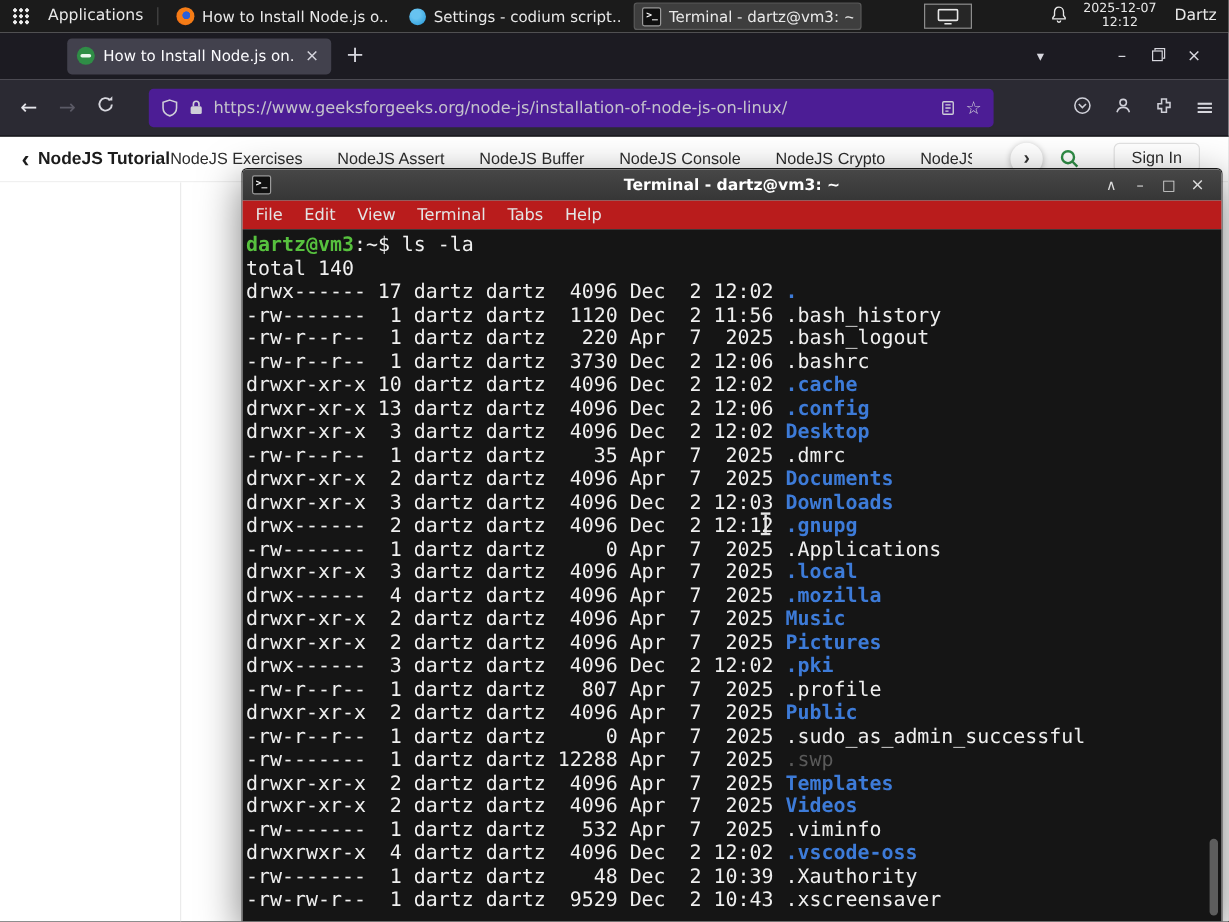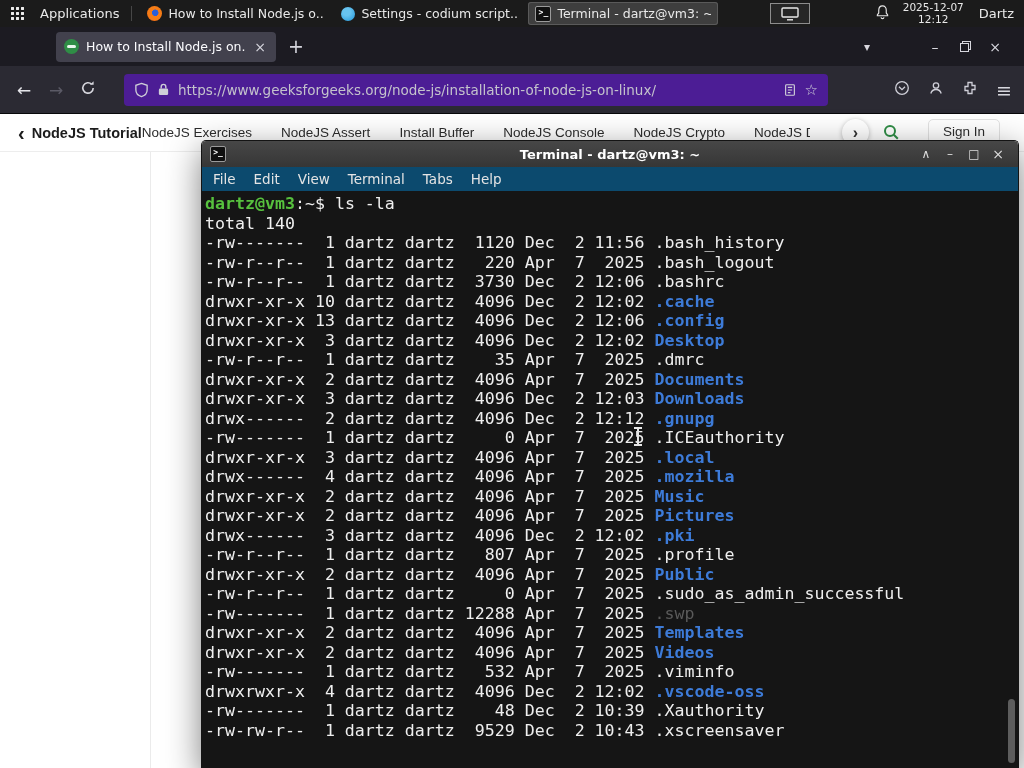--- a/index.html
+++ b/index.html
@@ -75,21 +75,21 @@
   
   .terminal{position:absolute;left:201px;top:140px;width:816px;height:628px;z-index:30;
             display:flex;flex-direction:column;border:1px solid #141414;border-bottom:none;
             border-radius:5px 5px 0 0;box-shadow:0 10px 34px rgba(0,0,0,.5);overflow:hidden;}
   .t-titlebar{height:26px;background:linear-gradient(#474747,#363636);position:relative;
               display:flex;align-items:center;padding:0 8px;color:#fff;flex:none;}
   .t-title{position:absolute;left:0;right:0;text-align:center;font-size:13px;font-weight:bold;}
   .t-btns{margin-left:auto;display:flex;position:relative;z-index:1;}
   .t-btn{width:24px;text-align:center;color:#dcdcdc;font-size:12px;}
   .t-btn.close{font-size:14px;}
-  .t-menubar{height:24px;background:#0c4a6e;display:flex;align-items:center;color:#e4e4e4;
+  .t-menubar{height:24px;background:#b91c1c;display:flex;align-items:center;color:#e4e4e4;
              font-size:13.5px;flex:none;padding-left:2px;}
   .t-menu-item{padding:0 9px;}
   .t-body{flex:1;background:#151515;position:relative;padding:3px 0 0 3px;
           font-family:"DejaVu Sans Mono",monospace;font-size:16.6px;line-height:19.5px;color:#efefef;overflow:hidden;}
   .term-line{white-space:pre;}
   .dir{color:#3d7bd8;font-weight:bold;}
   .dim{color:#5a5a5a;}
   .prompt{color:#57c13e;font-weight:bold;}
   .t-scroll{position:absolute;right:1px;top:2px;bottom:0;width:10px;}
   .t-thumb{position:absolute;bottom:6px;left:1px;width:7px;height:64px;background:#5d5d5d;border-radius:4px;}
@@ -208,21 +208,21 @@
         <button class="hamburger">≡</button>
       </div>
     </div>
 
     <div class="site-header">
       <span class="chev-back">‹</span>
       <span class="site-title">NodeJS Tutorial</span>
       <div class="site-links">
         <span class="site-link">NodeJS Exercises</span>
         <span class="site-link">NodeJS Assert</span>
-        <span class="site-link">Install Buffer</span>
+        <span class="site-link">NodeJS Buffer</span>
         <span class="site-link">NodeJS Console</span>
         <span class="site-link">NodeJS Crypto</span>
         <span class="site-link">NodeJS DNS</span>
 
       </div>
       <button class="chev-circle">›</button>
       <button class="search-btn">
         <svg width="18" height="18" viewBox="0 0 18 18">
           <circle cx="8" cy="8" r="5" fill="none" stroke="#2f8d46" stroke-width="2"></circle>
           <path d="M11.8 11.8l4 4" stroke="#2f8d46" stroke-width="2"></path>
@@ -252,31 +252,32 @@
       <span class="t-menu-item">Edit</span>
       <span class="t-menu-item">View</span>
       <span class="t-menu-item">Terminal</span>
       <span class="t-menu-item">Tabs</span>
       <span class="t-menu-item">Help</span>
     </div>
     <div class="t-body">
       <div>
         <div class="term-line"><span class="prompt">dartz@vm3</span><span>:~$ </span><span>ls -la</span></div>
         <div class="term-line">total 140</div>
+      <div class="term-line"><span>drwx------ 17 dartz dartz  4096 Dec  2 12:02 </span><span class="dir">.</span></div>
           <div class="term-line"><span>-rw-------  1 dartz dartz  1120 Dec  2 11:56 </span><span>.bash_history</span></div>
           <div class="term-line"><span>-rw-r--r--  1 dartz dartz   220 Apr  7  2025 </span><span>.bash_logout</span></div>
           <div class="term-line"><span>-rw-r--r--  1 dartz dartz  3730 Dec  2 12:06 </span><span>.bashrc</span></div>
           <div class="term-line"><span>drwxr-xr-x 10 dartz dartz  4096 Dec  2 12:02 </span><span class="dir">.cache</span></div>
           <div class="term-line"><span>drwxr-xr-x 13 dartz dartz  4096 Dec  2 12:06 </span><span class="dir">.config</span></div>
           <div class="term-line"><span>drwxr-xr-x  3 dartz dartz  4096 Dec  2 12:02 </span><span class="dir">Desktop</span></div>
           <div class="term-line"><span>-rw-r--r--  1 dartz dartz    35 Apr  7  2025 </span><span>.dmrc</span></div>
           <div class="term-line"><span>drwxr-xr-x  2 dartz dartz  4096 Apr  7  2025 </span><span class="dir">Documents</span></div>
           <div class="term-line"><span>drwxr-xr-x  3 dartz dartz  4096 Dec  2 12:03 </span><span class="dir">Downloads</span></div>
           <div class="term-line"><span>drwx------  2 dartz dartz  4096 Dec  2 12:12 </span><span class="dir">.gnupg</span></div>
-          <div class="term-line"><span>-rw-------  1 dartz dartz     0 Apr  7  2025 </span><span>.ICEauthority</span></div>
+          <div class="term-line"><span>-rw-------  1 dartz dartz     0 Apr  7  2025 </span><span>.Applications</span></div>
           <div class="term-line"><span>drwxr-xr-x  3 dartz dartz  4096 Apr  7  2025 </span><span class="dir">.local</span></div>
           <div class="term-line"><span>drwx------  4 dartz dartz  4096 Apr  7  2025 </span><span class="dir">.mozilla</span></div>
           <div class="term-line"><span>drwxr-xr-x  2 dartz dartz  4096 Apr  7  2025 </span><span class="dir">Music</span></div>
           <div class="term-line"><span>drwxr-xr-x  2 dartz dartz  4096 Apr  7  2025 </span><span class="dir">Pictures</span></div>
           <div class="term-line"><span>drwx------  3 dartz dartz  4096 Dec  2 12:02 </span><span class="dir">.pki</span></div>
           <div class="term-line"><span>-rw-r--r--  1 dartz dartz   807 Apr  7  2025 </span><span>.profile</span></div>
           <div class="term-line"><span>drwxr-xr-x  2 dartz dartz  4096 Apr  7  2025 </span><span class="dir">Public</span></div>
           <div class="term-line"><span>-rw-r--r--  1 dartz dartz     0 Apr  7  2025 </span><span>.sudo_as_admin_successful</span></div>
           <div class="term-line"><span>-rw-------  1 dartz dartz 12288 Apr  7  2025 </span><span class="dim">.swp</span></div>
           <div class="term-line"><span>drwxr-xr-x  2 dartz dartz  4096 Apr  7  2025 </span><span class="dir">Templates</span></div>

